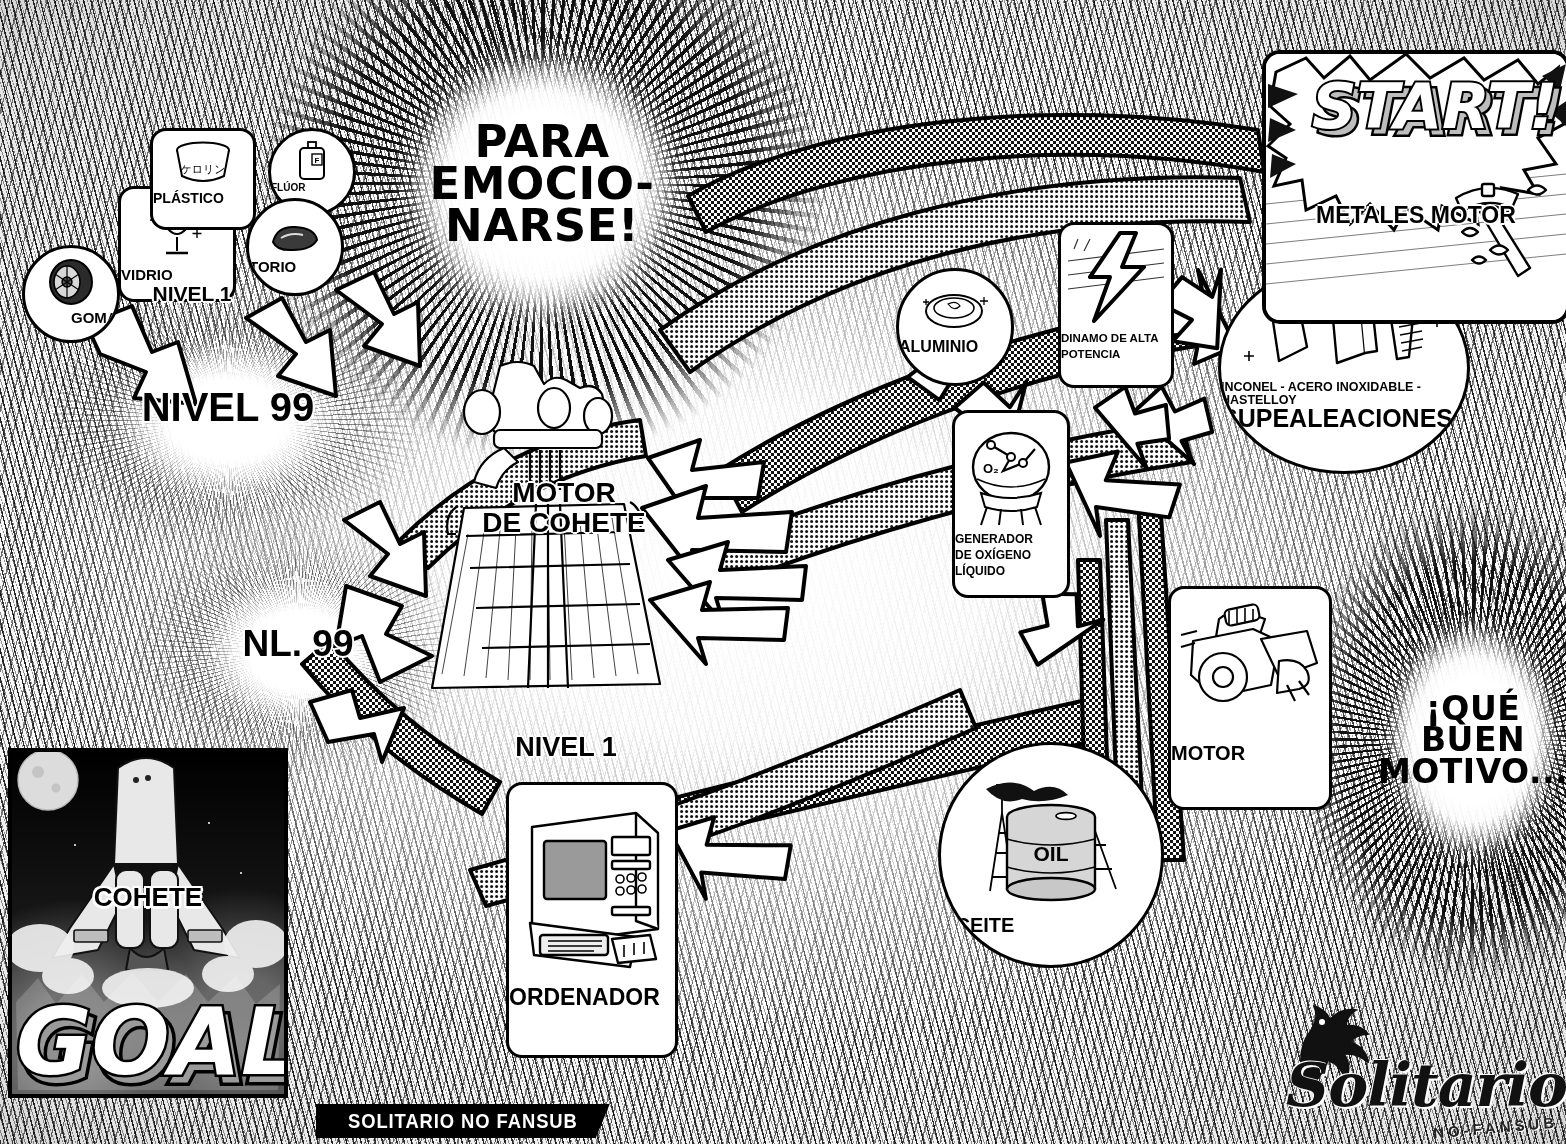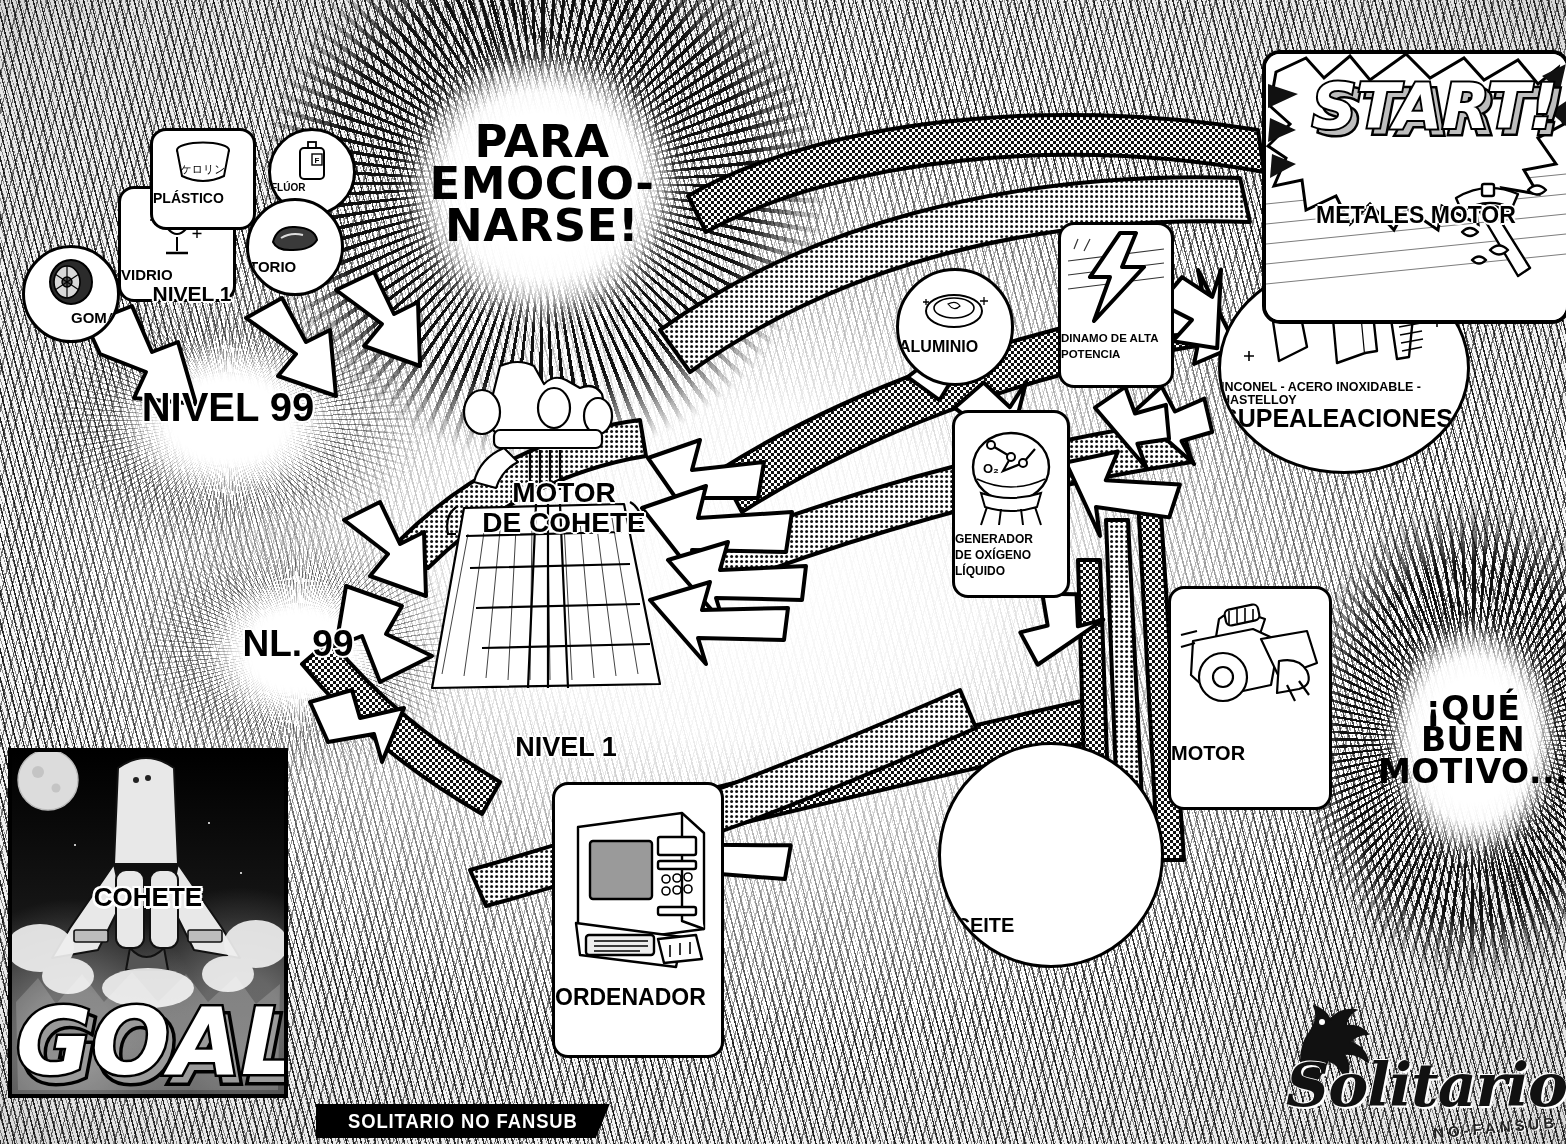--- a/index.html
+++ b/index.html
@@ -352,24 +352,44 @@
         </g>
         <g stroke="#000" stroke-width="1.6" fill="none">
           <path d="M54 10 l0 14 M62 8 l0 14 M70 7 l0 14 M78 8 l0 13"></path>
         </g>
       </svg>
     </div>
     <div class="cap" style="top:154px;font-size:20px;">MOTOR</div>
   </div>
 
   <div class="node circ" style="left:938px;top:742px;width:220px;height:220px;">
+    <div class="art" style="top:24px;height:136px;">
+      <svg width="190" height="136" viewBox="0 0 190 136">
+        <g fill="none" stroke="#000" stroke-width="1.8">
+          <path d="M34 122 L46 44 L58 122 M36 108 L56 108 M40 84 L53 84 M43 64 L51 64"></path>
+          <path d="M46 44 L46 26 M41 26 h10 v-10 h-10 z"></path>
+          <path d="M118 120 L134 48 L160 120 M122 100 L156 100 M127 76 L150 76"></path>
+        </g>
+        <g fill="#d6d6d6" stroke="#000" stroke-width="2.4">
+          <ellipse cx="95" cy="48" rx="44" ry="12"></ellipse>
+          <path d="M51 48 L51 120 q44 14 88 0 L139 48"></path>
+        </g>
+        <ellipse cx="95" cy="120" rx="44" ry="11" fill="#c8c8c8" stroke="#000" stroke-width="2.4"></ellipse>
+        <g stroke="#000" stroke-width="1.6" fill="none">
+          <path d="M51 70 q44 12 88 0 M51 98 q44 12 88 0"></path>
+        </g>
+        <ellipse cx="110" cy="47" rx="10" ry="3.4" fill="#fff" stroke="#000" stroke-width="1.6"></ellipse>
+        <text x="95" y="92" font-size="21" font-weight="bold" text-anchor="middle" font-family="'Liberation Sans',sans-serif">OIL</text>
+        <path d="M30 20 q26 -14 48 2 q20 -10 34 4 q-24 10 -46 4 q-20 8 -36 -10Z" fill="#111"></path>
+      </svg>
+    </div>
     <div class="cap" style="top:170px;font-size:20px;">ACEITE</div>
   </div>
 
-  <div class="node rect" style="left:506px;top:782px;width:166px;height:270px;margin-left:46px;">
+  <div class="node rect" style="left:506px;top:782px;width:166px;height:270px;">
     <div class="art" style="top:18px;height:170px;">
       <svg width="152" height="170" viewBox="0 0 152 170">
         <g fill="#fff" stroke="#000" stroke-width="2.4" stroke-linejoin="round">
           <path d="M16 24 L120 10 L142 30 L142 126 L36 140 L16 120 Z"></path>
           <path d="M120 10 L120 118 L142 126"></path>
           <rect x="28" y="38" width="62" height="58" rx="3" fill="#9a9a9a"></rect>
           <rect x="96" y="34" width="38" height="18" rx="2"></rect>
           <rect x="96" y="58" width="38" height="8" rx="2"></rect>
           <rect x="96" y="104" width="38" height="8" rx="2"></rect>
           <path d="M14 120 L18 152 L114 164 L120 134 Z"></path>

